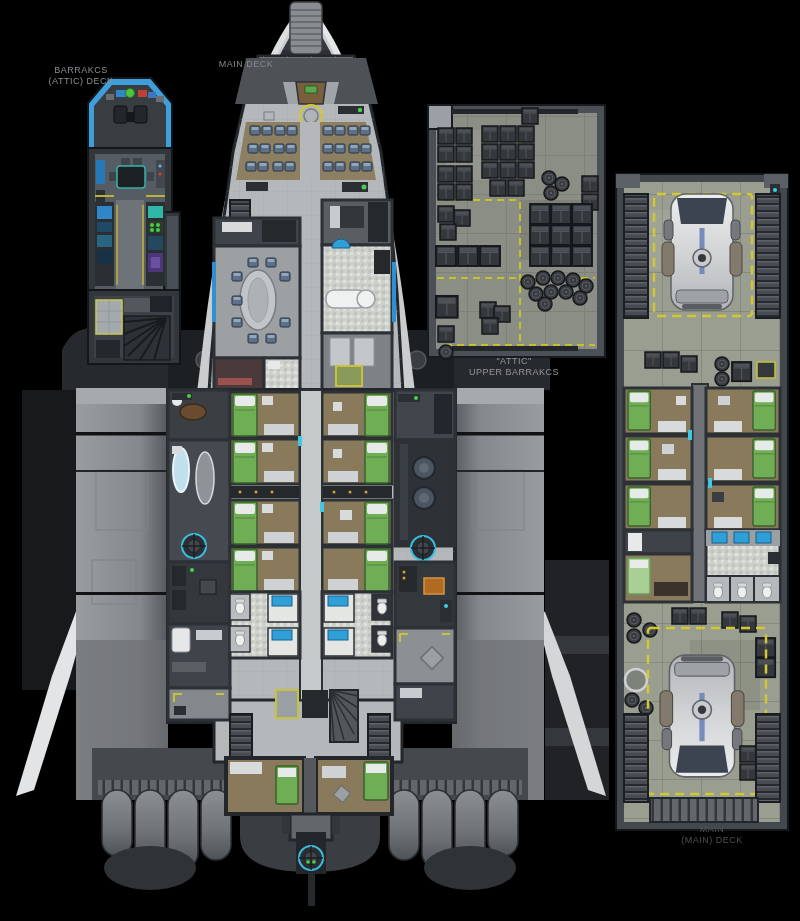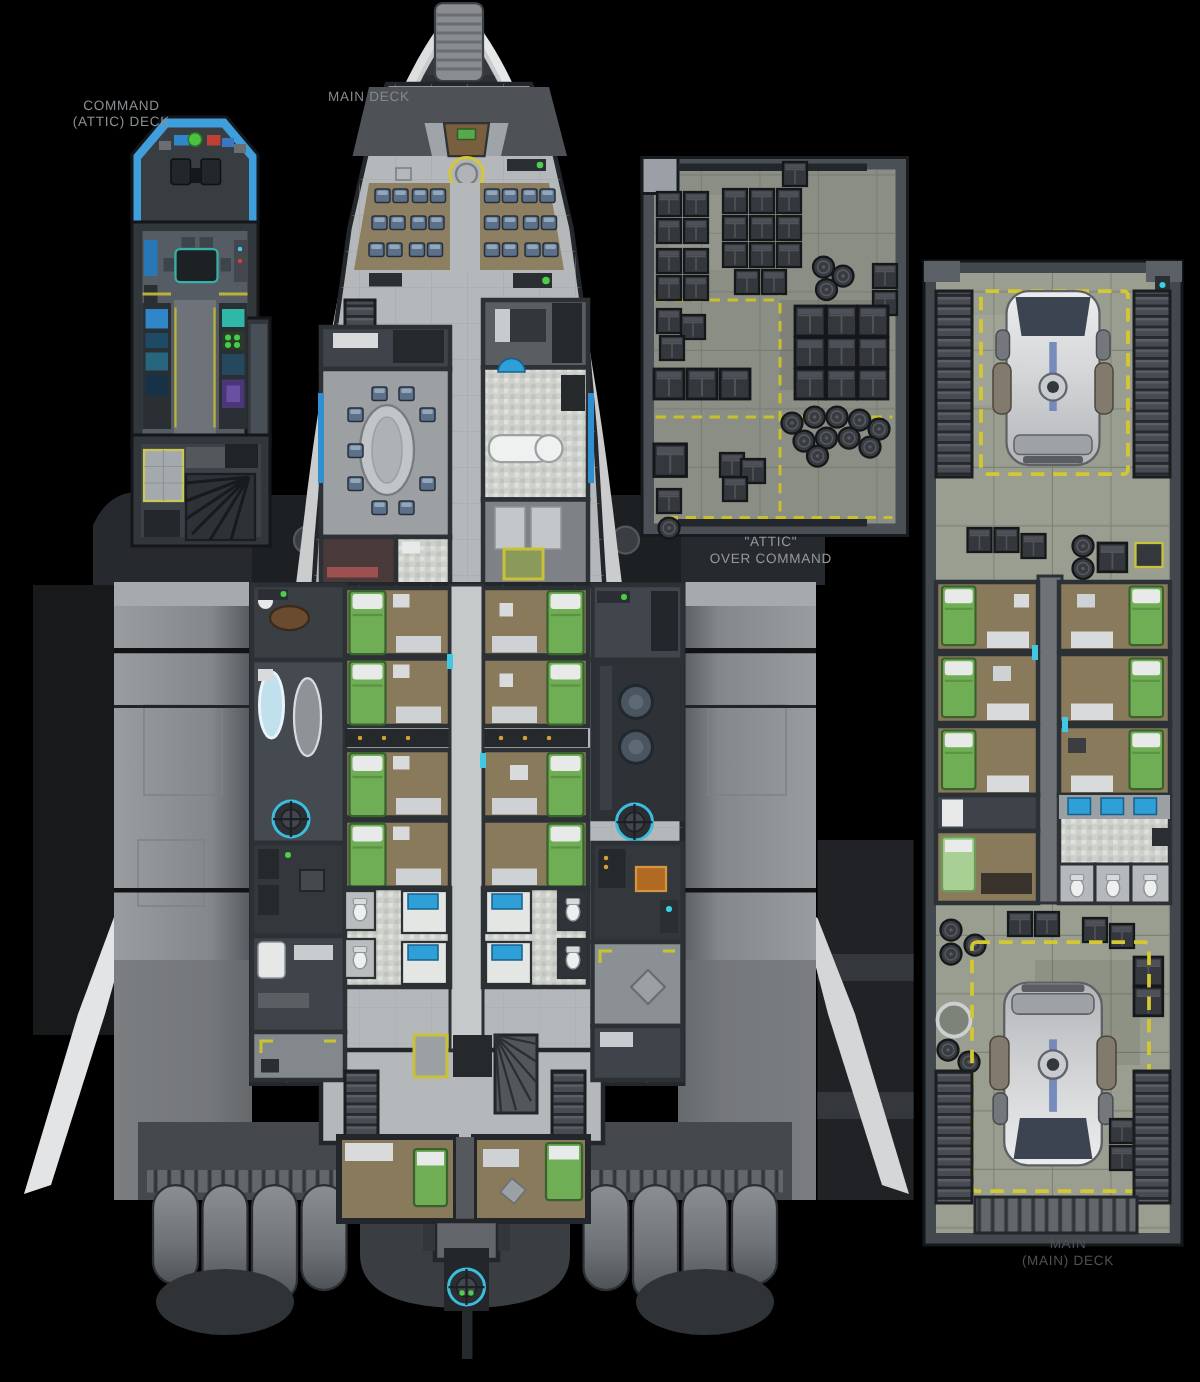--- a/index.html
+++ b/index.html
@@ -697,27 +697,27 @@
     <rect x="630" y="770" width="14" height="10" fill="#2b2f33"></rect>
           <circle cx="637" cy="775" r="2" fill="#3ad0e8"></circle>
     <rect x="624" y="714" width="24" height="88" fill="url(#stairs)" stroke="#1b1e21" stroke-width="2"></rect>
     <rect x="756" y="714" width="24" height="88" fill="url(#stairs)" stroke="#1b1e21" stroke-width="2"></rect>
     <rect x="650" y="798" width="108" height="24" fill="url(#ticks)" stroke="#23262a" stroke-width="2"></rect>
   </g>
 </g>
 </svg>
 
 <div class="lbl" style="left:29px;top:65px;width:104px;color:#8a8f93;">
-  <div>COMMAND</div>
+  <div>BARRAKCS</div>
   <div>(ATTIC) DECK</div>
 </div>
 <div class="lbl" style="left:204px;top:59px;width:84px;color:#85898d;">
   <div>MAIN DECK</div>
 </div>
 <div class="lbl" style="left:452px;top:356px;width:124px;color:#96989b;">
   <div>"ATTIC"</div>
-  <div>OVER COMMAND</div>
+  <div>UPPER BARRAKCS</div>
 </div>
 <div class="lbl" style="left:650px;top:824px;width:124px;color:#4e5154;">
   <div>MAIN</div>
   <div>(MAIN) DECK</div>
 </div>
 </div>
 
 </body></html>

